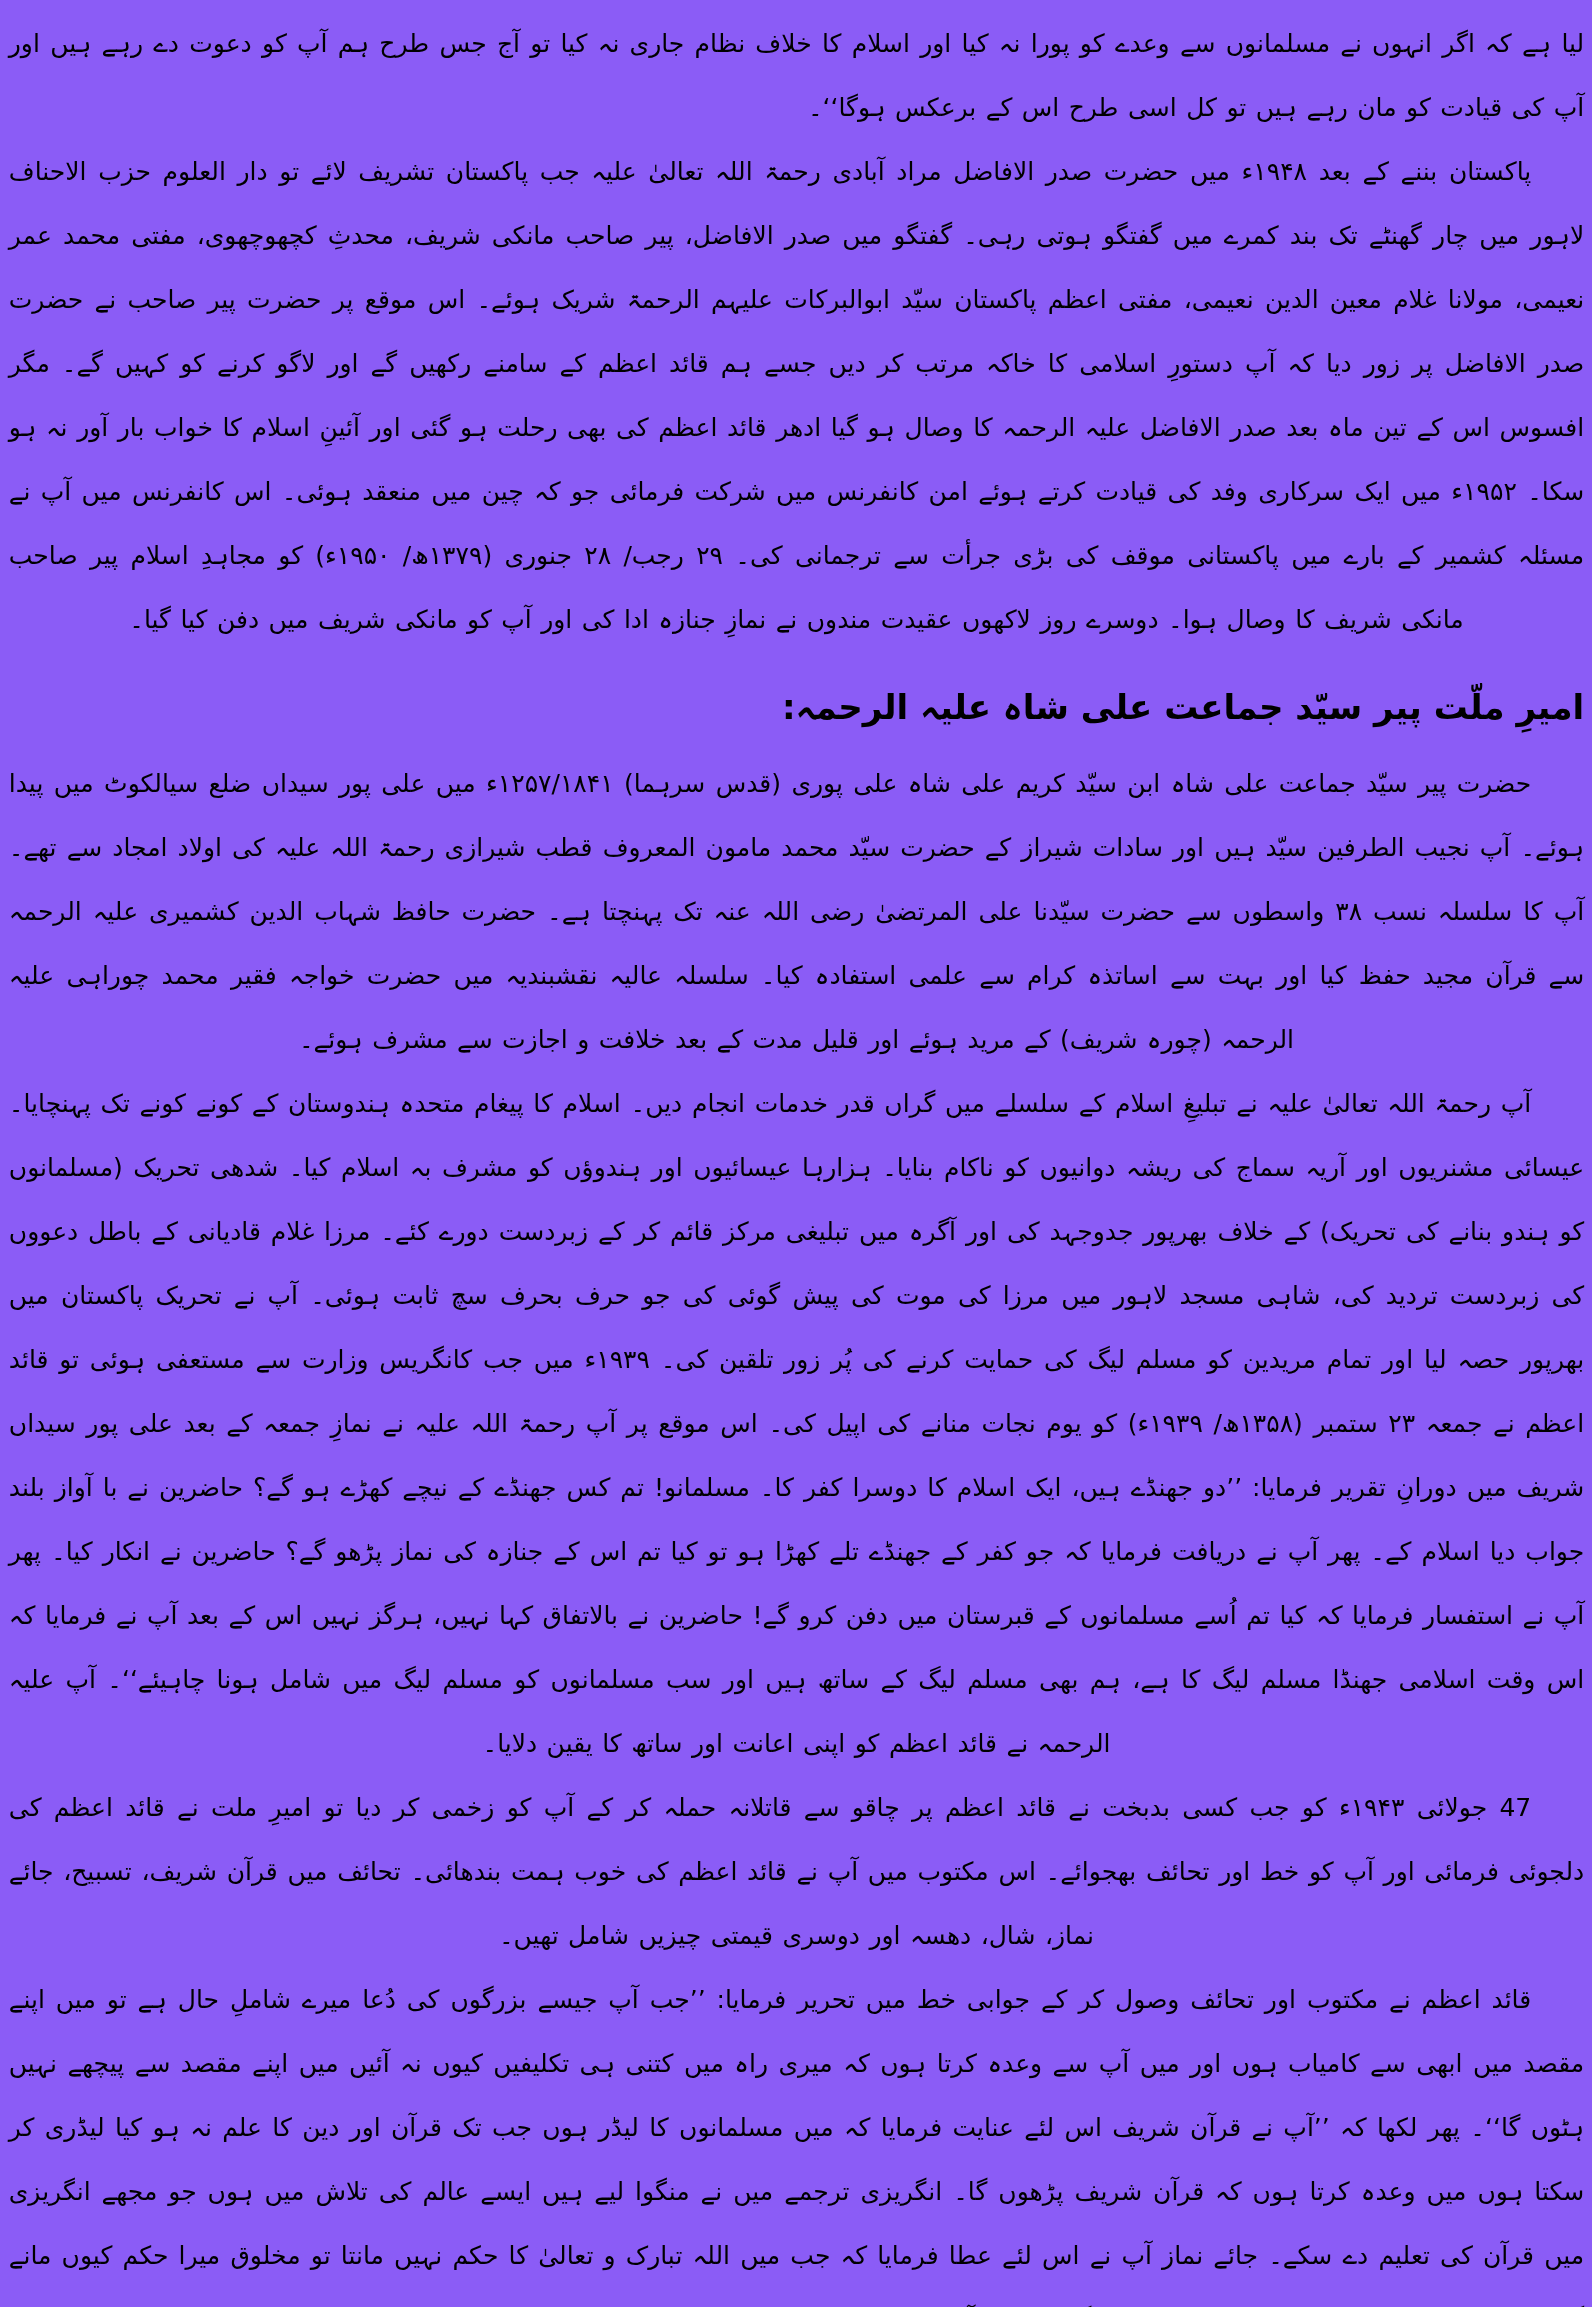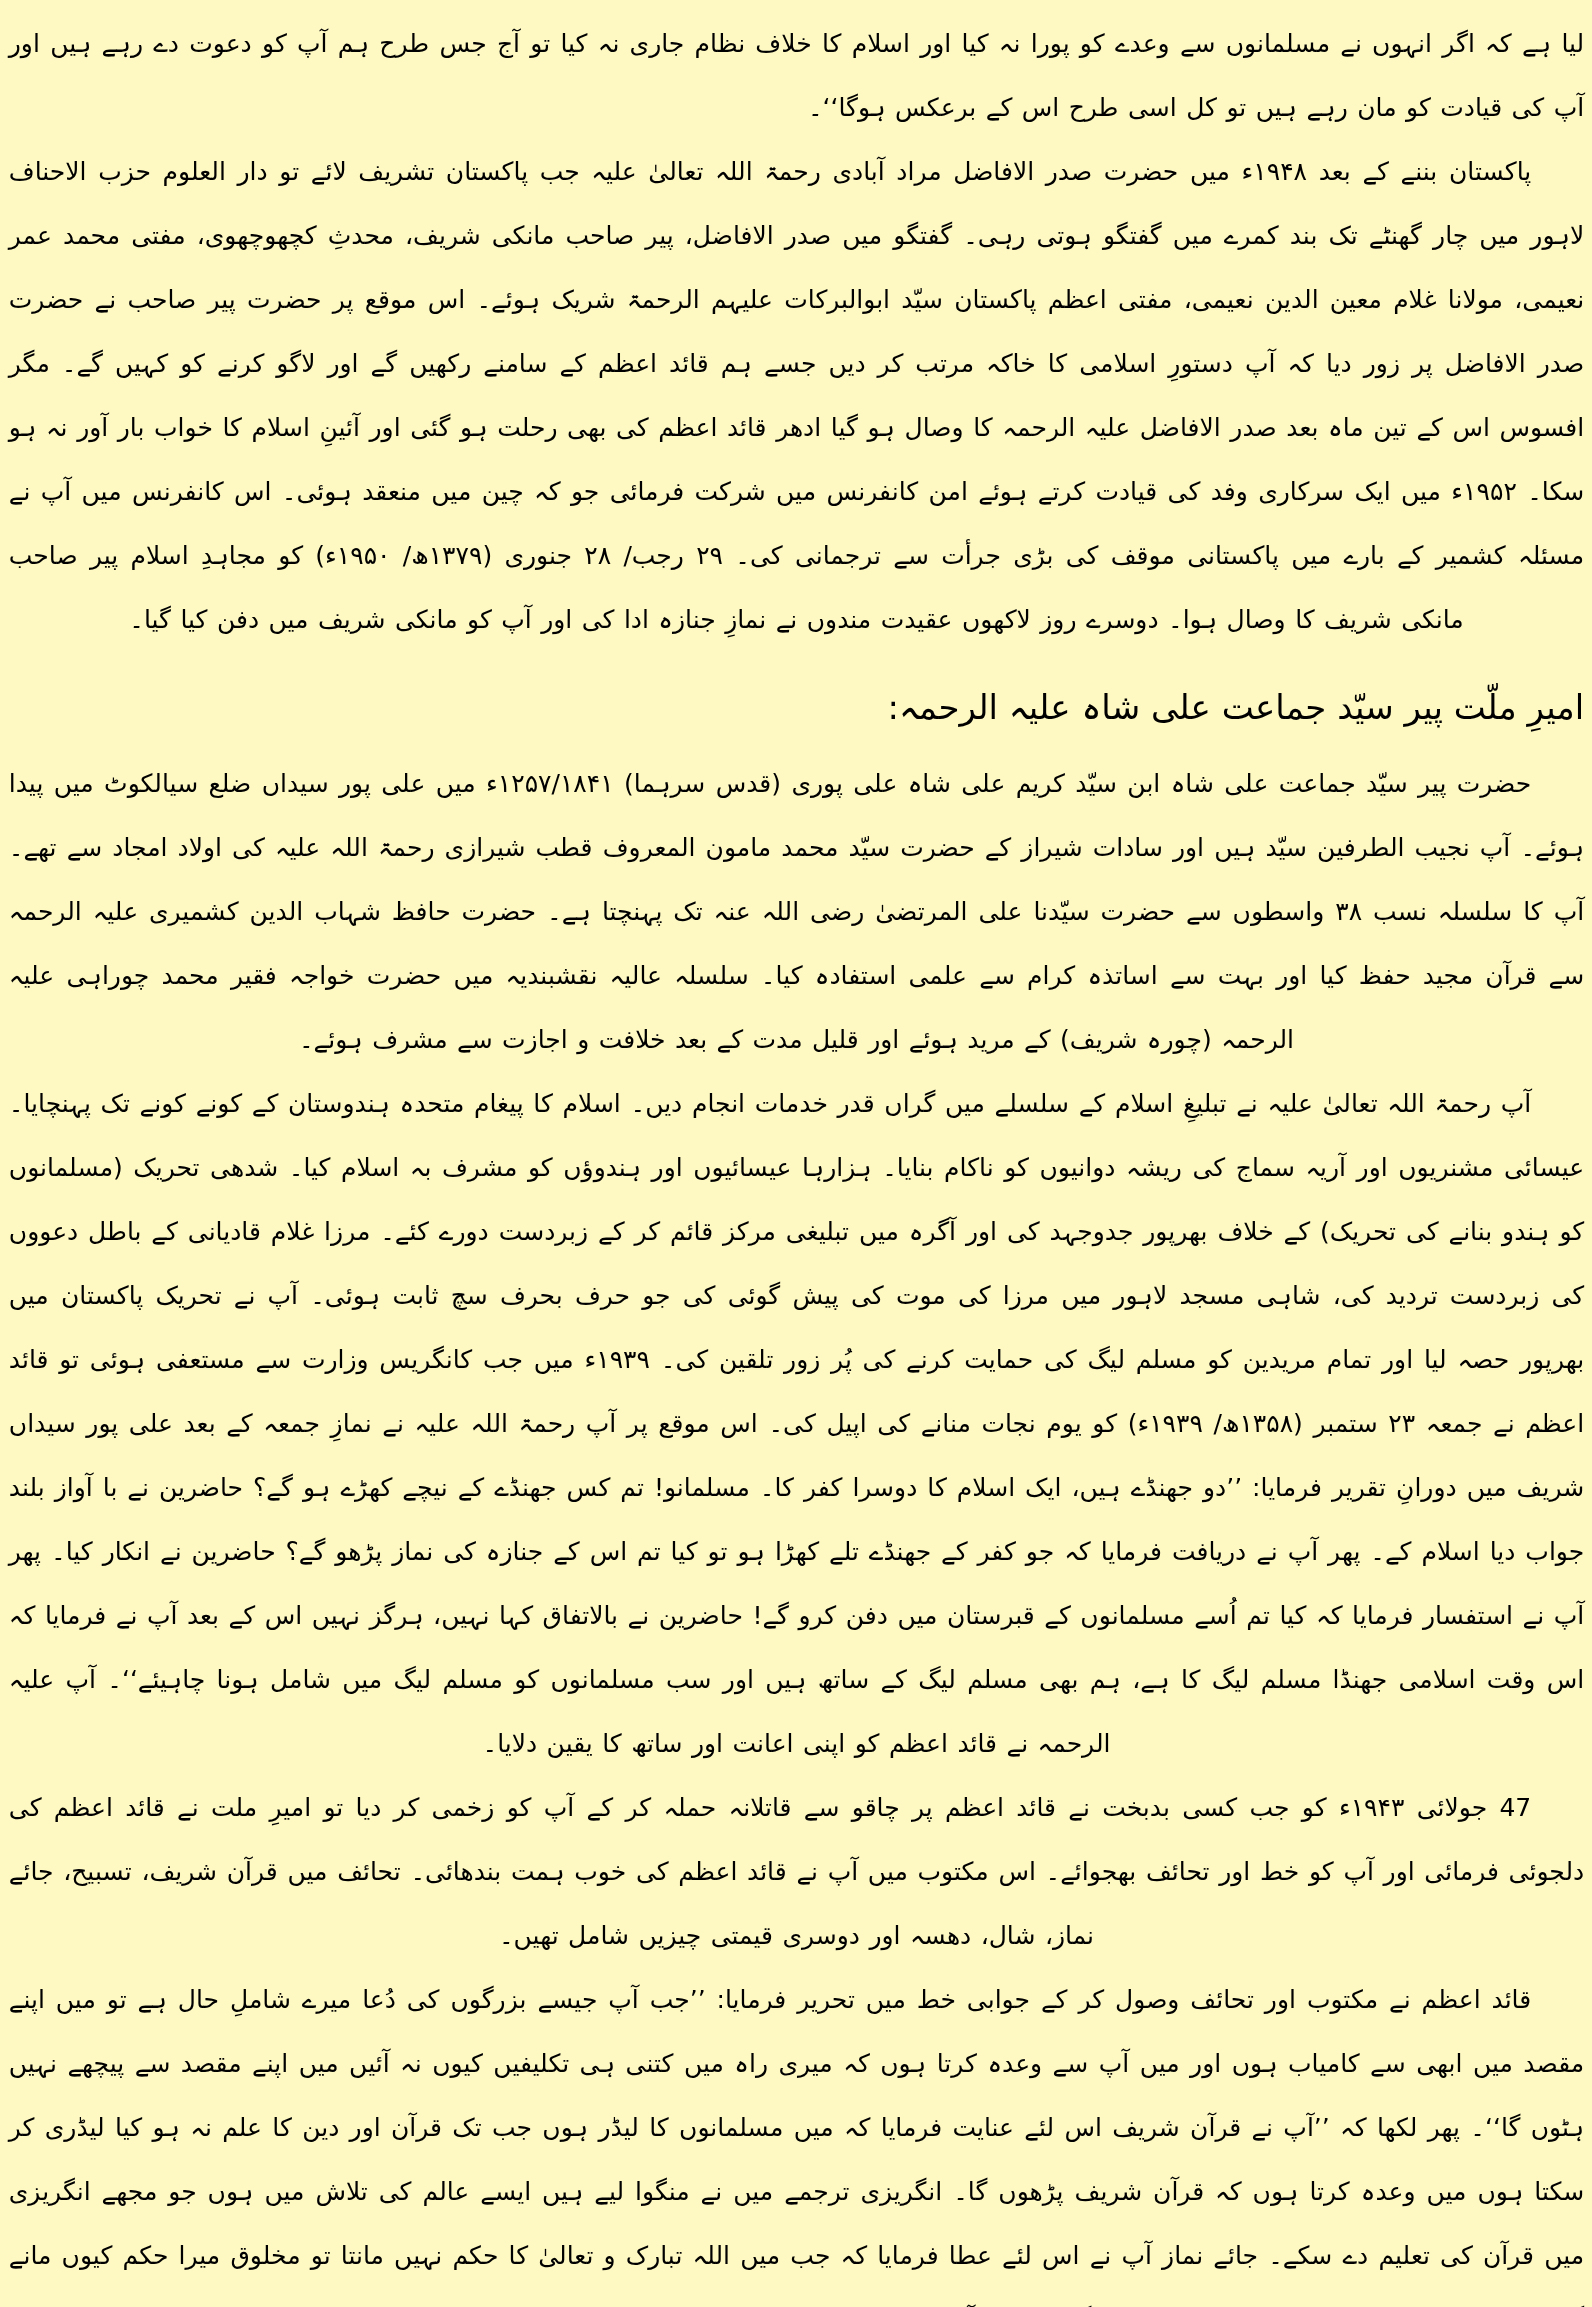--- a/index.html
+++ b/index.html
@@ -12,42 +12,42 @@
     height: 2307px;
     overflow: hidden;
   }
   .page {
     box-sizing: border-box;
     width: 1593px;
     height: 2307px;
     padding: 11.7px 8.8px 0 8.8px;
     direction: rtl;
     color: #000000;
-    background: #fef9c3;
+    background: #8b5cf6;
     font-family: "DejaVu Sans", sans-serif;
     font-size: 25px;
     line-height: 64px;
   }
   .para {
     margin: 0;
     padding: 0;
     text-align: justify;
     text-align-last: center;
     text-indent: 53px;
     word-spacing: 1.5px;
   }
   .para.continuation {
     text-indent: 0;
     text-align-last: right;
   }
   .section-heading {
     margin: 20.5px 0 10.2px 0;
     padding: 0;
     font-size: 34px;
-    font-weight: normal;
+    font-weight: bold;
     text-align: right;
     line-height: 70px;
   }
 </style>
 </head>
 <body>
 
 <div class="page" lang="ur" dir="rtl">
 
   <p class="para continuation">لیا ہے کہ اگر انہوں نے مسلمانوں سے وعدے کو پورا نہ کیا اور اسلام کا خلاف نظام جاری نہ کیا تو آج جس طرح ہم آپ کو دعوت دے رہے ہیں اور آپ کی قیادت کو مان رہے ہیں تو کل اسی طرح اس کے برعکس ہوگا‘‘۔</p>

